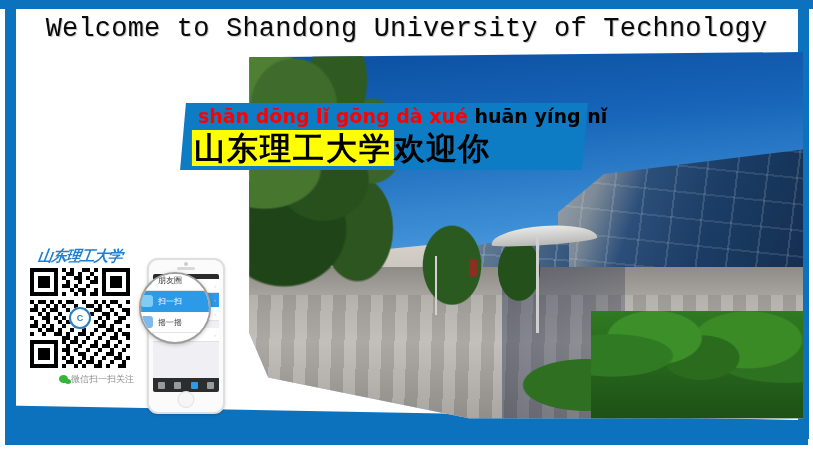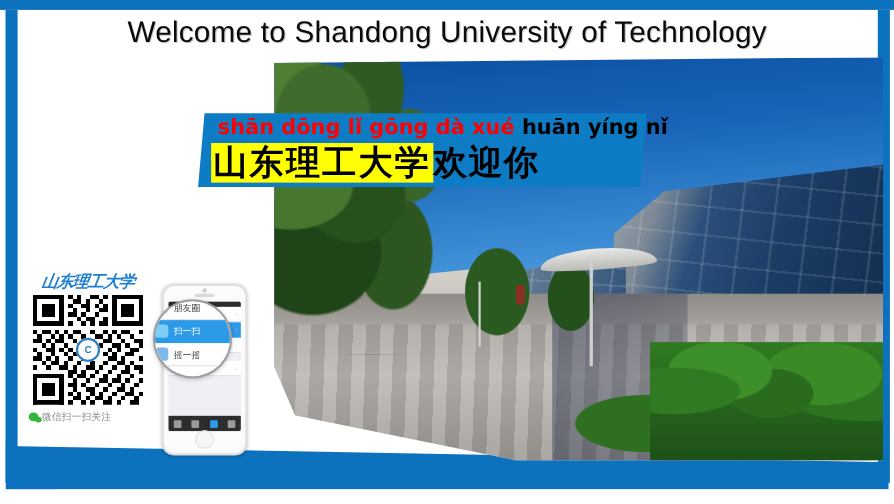--- a/index.html
+++ b/index.html
@@ -28,21 +28,21 @@
     clip-path:polygon(0 0,0 100%,100% 100%,100% 68%, 26% 68%);
   }
   .frame-bottom-band{
     position:absolute;left:5px;bottom:13px;width:803px;height:46px;background:#0d72bd;
     clip-path:polygon(0 14%, 100% 46%, 100% 100%, 0 100%);
   }
 
   
   .headline{
     position:absolute;left:0;top:14px;width:813px;text-align:center;
-    font-family:Liberation Sans, sans-serif;
+    font-family:Liberation Mono, monospace;
     font-size:27px;color:#0a0a0a;letter-spacing:.2px;white-space:nowrap;
     text-shadow:1px 1px 0 rgba(160,160,160,.55);
   }
 
   
   .photo{
     position:absolute;left:246px;top:52px;width:557px;height:370px;
     overflow:hidden;
     clip-path:polygon(0.6% 1.4%, 100% 0%, 100% 99%, 40% 99%, 4% 88%, 0.6% 76%);
   }
@@ -177,21 +177,21 @@
     position:absolute;left:50%;top:50%;transform:translate(-50%,-50%);
     width:22px;height:22px;border-radius:50%;background:#fff;
     display:flex;align-items:center;justify-content:center;
   }
   .qr-logo-ring{
     width:18px;height:18px;border-radius:50%;border:2px solid #2d7fc4;
     display:flex;align-items:center;justify-content:center;
     font-size:9px;color:#2d7fc4;font-weight:700;
   }
   .qr-caption{
-    margin-top:5px;text-align:left;font-size:9px;color:#8c8c8c;white-space:nowrap;
+    margin-top:5px;text-align:right;font-size:9px;color:#8c8c8c;white-space:nowrap;
     font-family:"DejaVu Sans","Liberation Sans",sans-serif;
   }
   .wechat-dot{
     display:inline-block;width:9px;height:8px;border-radius:50% 50% 45% 50%;
     background:#36b53b;margin-right:3px;vertical-align:-1px;position:relative;
   }
   .wechat-dot::after{
     content:"";position:absolute;right:-3px;bottom:-1px;width:6px;height:5px;
     border-radius:50%;background:#36b53b;
   }

